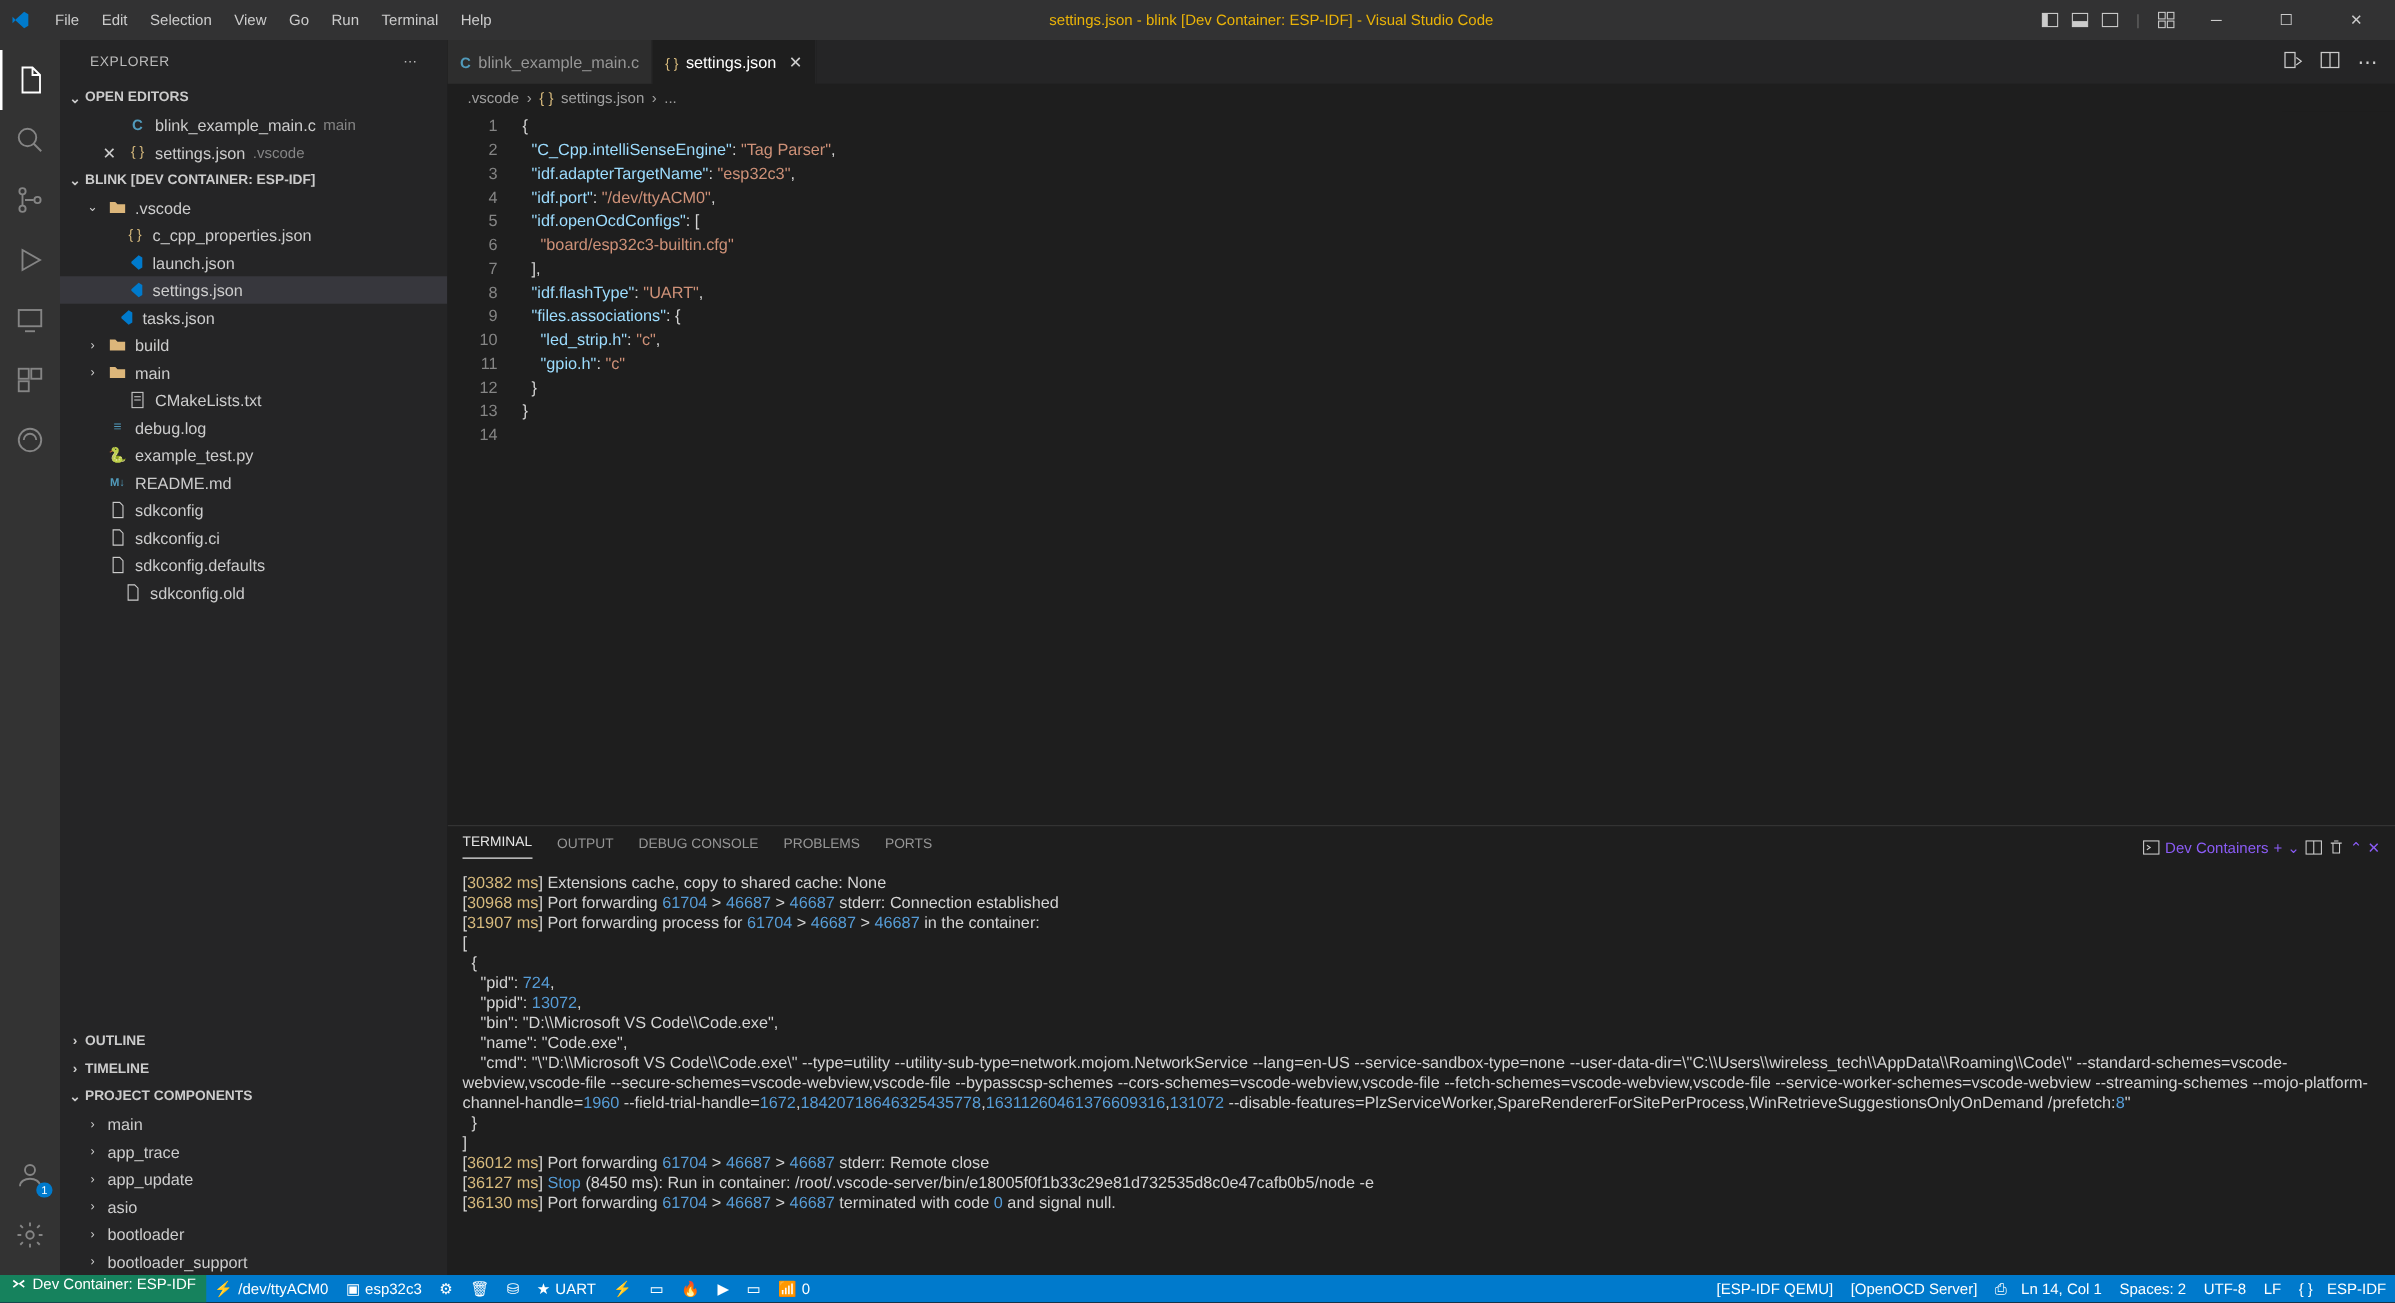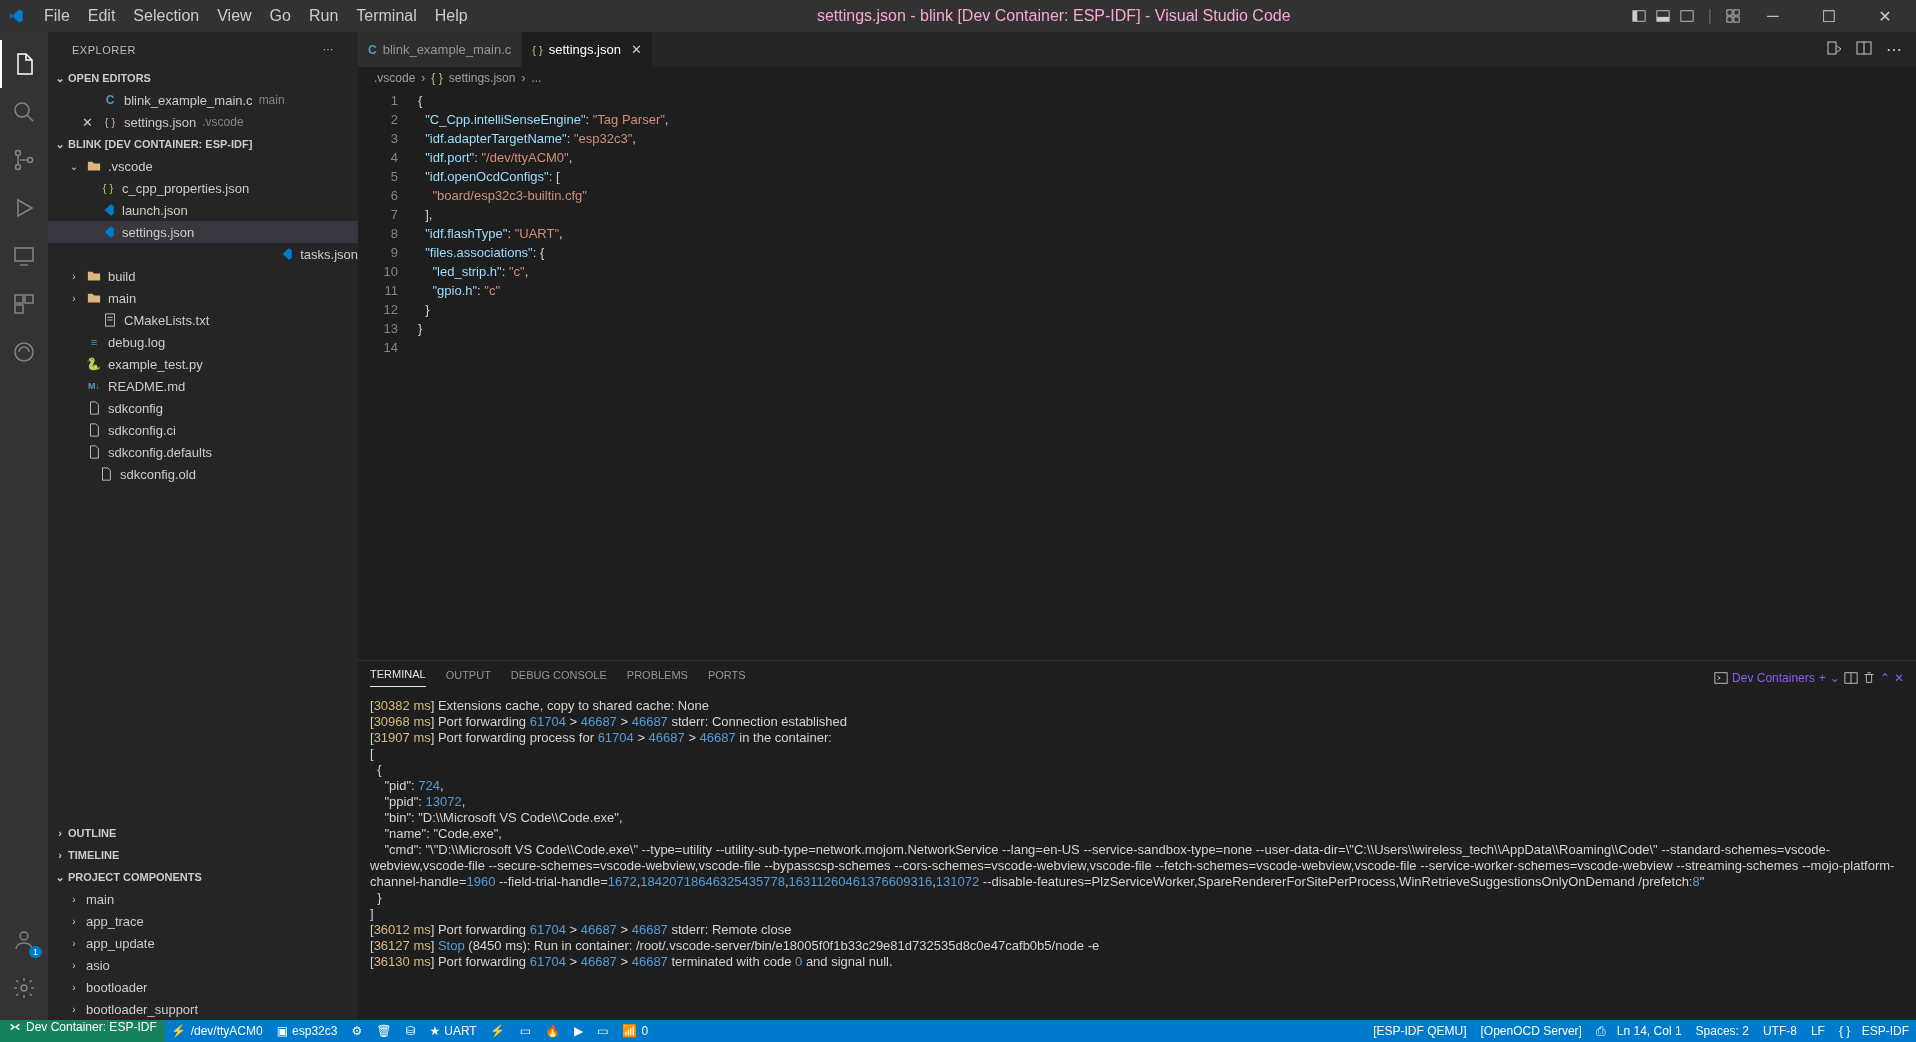--- a/index.html
+++ b/index.html
@@ -1,21 +1,21 @@
 <!DOCTYPE html>
 <html><head>
 <meta charset="utf-8">
 <style>
 * { margin: 0; padding: 0; box-sizing: border-box; font-family: 'Segoe UI', sans-serif; }
 body { background: #1e1e1e; color: #cccccc; width: 1916px; height: 1042px; overflow: hidden; display: flex; flex-direction: column; }
-.title-bar { height: 30px; background: #323233; display: flex; align-items: center; padding: 16px 8px; font-size: 16px; }
+.title-bar { height: 30px; background: #323233; display: flex; align-items: center; padding: 16px 8px; font-size: 12px; }
 .title-bar-left { display: flex; align-items: center; gap: 2px; }
 .vscode-logo { width: 16px; height: 16px; margin-right: 10px; }
 .menu-item { padding: 4px 8px; color: #cccccc; cursor: pointer; }
-.title-center { flex: 1; text-align: center; color: #f9a8d4; }
+.title-center { flex: 1; text-align: center; color: #eab308; }
 .title-bar-right { display: flex; align-items: center; gap: 10px; }
 .window-btn { width: 46px; height: 30px; display: flex; align-items: center; justify-content: center; color: #cccccc; }
 .main-container { flex: 1; display: flex; overflow: hidden; }
 .activity-bar { width: 48px; background: #333333; display: flex; flex-direction: column; align-items: center; padding-top: 8px; }
 .activity-icon { width: 48px; height: 48px; display: flex; align-items: center; justify-content: center; color: #858585; cursor: pointer; position: relative; }
 .activity-icon.active { color: #ffffff; border-left: 2px solid #fff; }
 .activity-bottom { margin-top: auto; margin-bottom: 8px; }
 .sidebar { width: 310px; background: #252526; display: flex; flex-direction: column; overflow: hidden; }
 .sidebar-header { height: 35px; display: flex; align-items: center; justify-content: space-between; padding: 0 24px; font-size: 11px; color: #bbbbbb; letter-spacing: 0.5px; }
 .sidebar-section-header { height: 22px; display: flex; align-items: center; padding: 0 4px; font-size: 11px; font-weight: bold; color: #cccccc; cursor: pointer; }
@@ -230,21 +230,21 @@
         </div>
         <div class="tree-item selected" style="padding-left: 34px;">
           <span class="chev"></span>
           <span class="ficon">
             <svg width="14" height="14" viewBox="0 0 24 24">
               <path fill="#007acc" d="M17 2l5 3v14l-5 3-10-9v-2l10-9z"></path>
             </svg>
           </span>
           <span>settings.json</span>
         </div>
-        <div class="tree-item" style="padding-left: 54px; justify-content: flex-end;">
+        <div class="tree-item" style="padding-left: 26px;">
           <span class="chev"></span>
           <span class="ficon">
             <svg width="14" height="14" viewBox="0 0 24 24">
               <path fill="#007acc" d="M17 2l5 3v14l-5 3-10-9v-2l10-9z"></path>
             </svg>
           </span>
           <span>tasks.json</span>
         </div>
         <div class="tree-item" style="padding-left: 20px;">
           <span class="chev">›</span>

